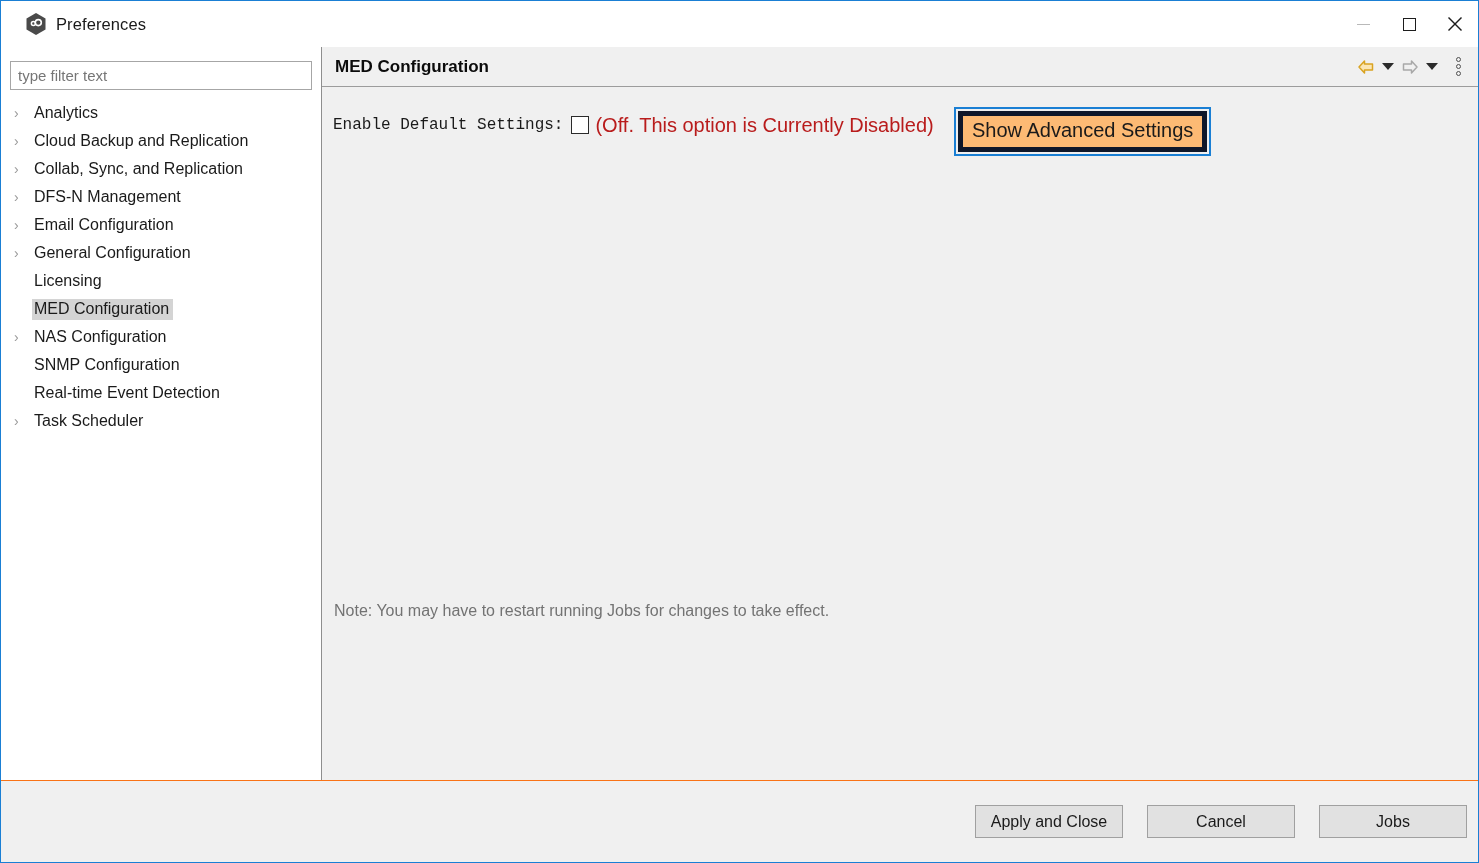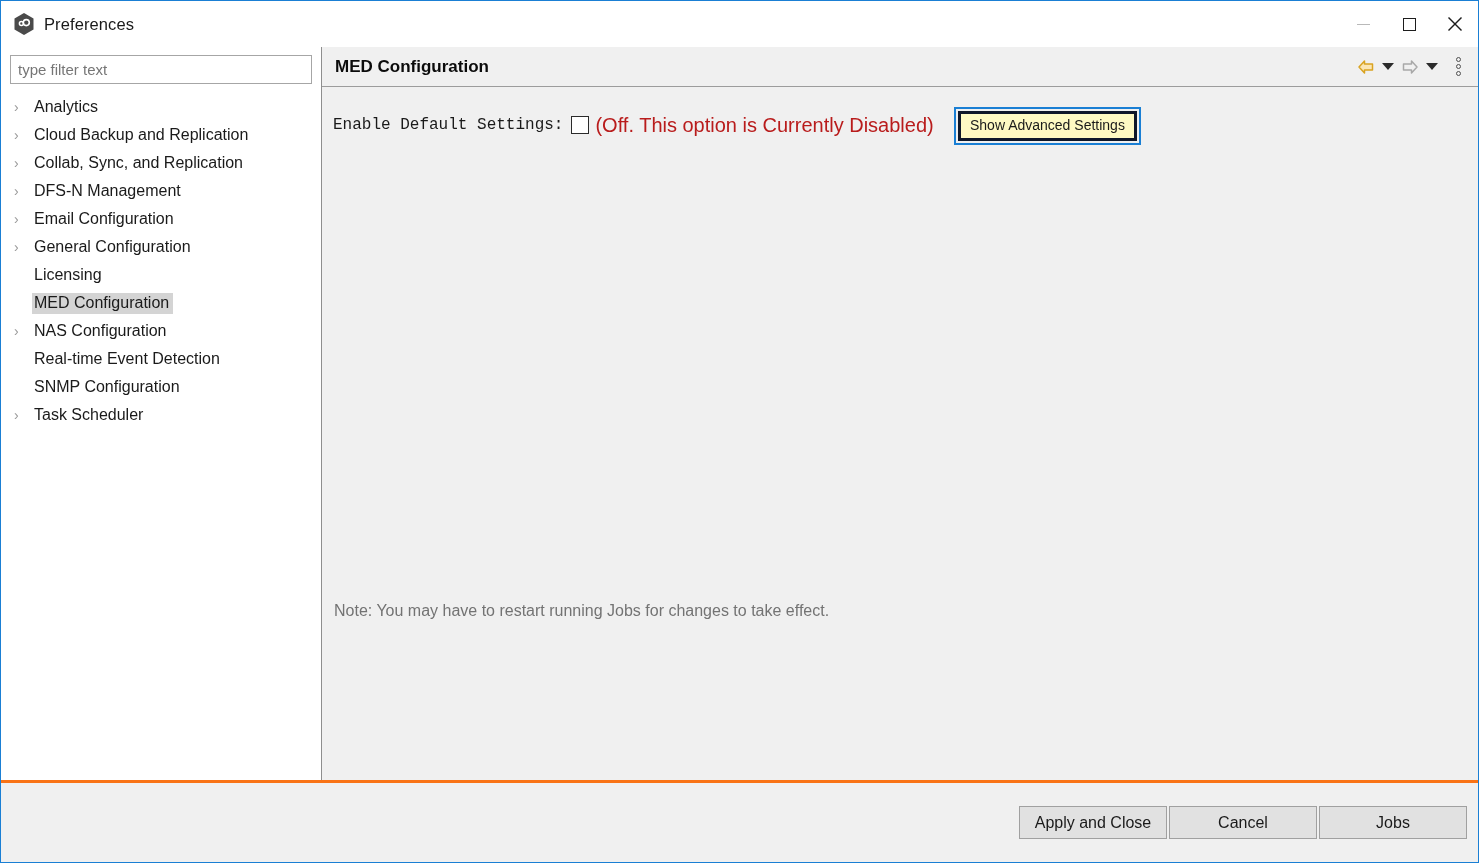--- a/index.html
+++ b/index.html
@@ -31,21 +31,21 @@
     height: 46px;
     flex: 0 0 46px;
     background: #ffffff;
     display: flex;
     align-items: center;
     position: relative;
   }
   .title-left {
     display: flex;
     align-items: center;
-    padding-left: 12px;
+    padding-left: 24px;
     justify-content: space-between;
   }
   .app-icon {
     width: 22px;
     height: 24px;
     position: relative;
     margin-right: 9px;
     flex: 0 0 22px;
   }
   .app-icon svg { display: block; }
@@ -110,20 +110,21 @@
     width: 100%;
     box-sizing: border-box;
     height: 29px;
     border: 1px solid #a6a6a6;
     background: #ffffff;
     font-family: "Liberation Sans", sans-serif;
     font-size: 15px;
     color: #1a1a1a;
     padding: 0 7px;
     outline: none;
+    margin-top: 6px;
   }
   .filter-input::placeholder {
     color: #767676;
     opacity: 1;
   }
   .tree {
     flex: 1 1 auto;
     overflow: hidden;
     padding-top: 3px;
   }
@@ -244,49 +245,49 @@
     left: 632px;
     top: 20px;
   }
   .adv-btn {
     border: 2px solid #1a7fd4;
     padding: 2px;
     background: #f0f0f0;
     display: inline-block;
   }
   .adv-btn-inner {
-    border: 3px solid #0f172a;
-    background: #fef9c3;
+    border: 5px solid #0f172a;
+    background: #fdba74;
     font-family: "Liberation Sans", sans-serif;
-    font-size: 14px;
+    font-size: 20px;
     color: #1a1a1a;
     padding: 3px 9px 5px 9px;
     cursor: default;
     white-space: nowrap;
   }
   .note-line {
     position: absolute;
     left: 12px;
     top: 515px;
     font-size: 16px;
     color: #737373;
   }
 
   
   .footer {
     flex: 0 0 82px;
     height: 82px;
     background: #f0f0f0;
-    border-top: 3px solid #f97316;
+    border-top: 1px solid #f97316;
     display: flex;
     align-items: center;
     justify-content: flex-end;
     padding-right: 11px;
     box-sizing: border-box;
-    gap: 2px;
+    gap: 24px;
   }
   .footer-btn {
     background: #e1e1e1;
     border: 1px solid #a0a0a0;
     font-family: "Liberation Sans", sans-serif;
     font-size: 16px;
     color: #1a1a1a;
     height: 33px;
     min-width: 148px;
     padding: 0 12px;
@@ -373,26 +374,26 @@
           <span class="tree-label">MED Configuration</span>
         </div>
 
         <div class="tree-item">
           <span class="tree-arrow">›</span>
           <span class="tree-label">NAS Configuration</span>
         </div>
 
         <div class="tree-item">
           <span class="tree-arrow blank"></span>
+          <span class="tree-label">SNMP Configuration</span>
+        </div>
+
+        <div class="tree-item">
+          <span class="tree-arrow blank"></span>
           <span class="tree-label">Real-time Event Detection</span>
-        </div>
-
-        <div class="tree-item">
-          <span class="tree-arrow blank"></span>
-          <span class="tree-label">SNMP Configuration</span>
         </div>
 
         <div class="tree-item">
           <span class="tree-arrow">›</span>
           <span class="tree-label">Task Scheduler</span>
         </div>
 
 
       </div>
     </div>

